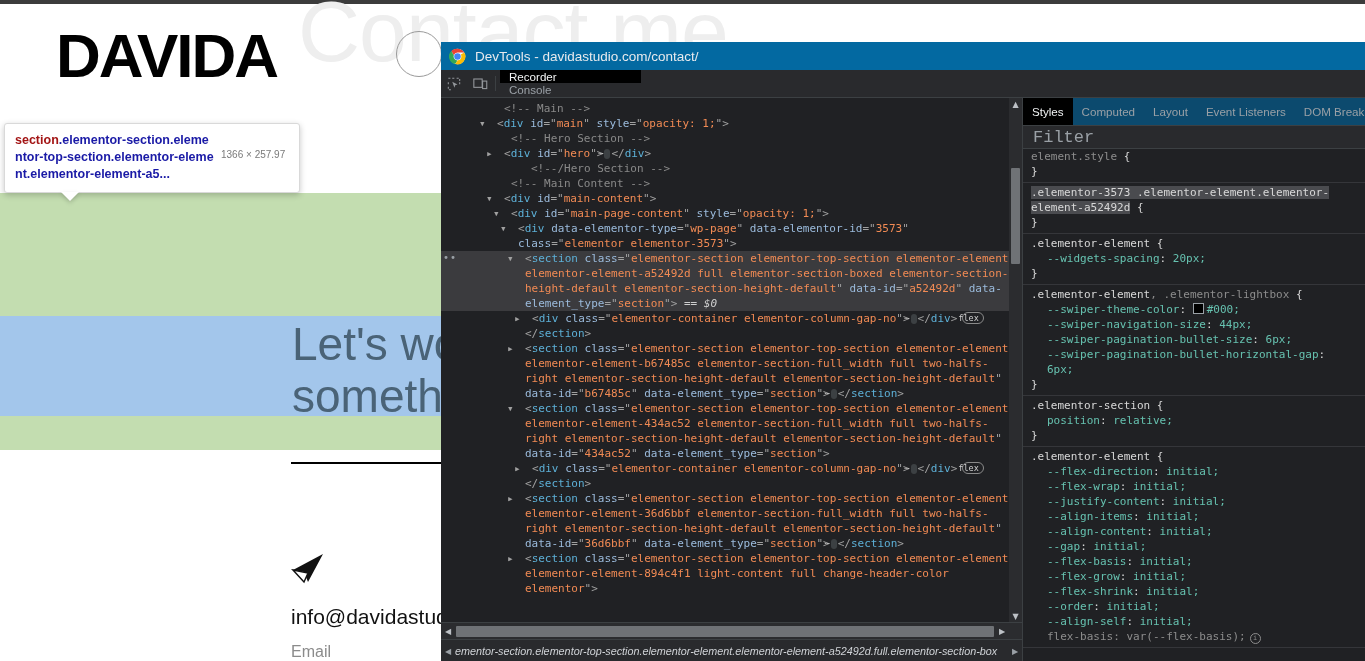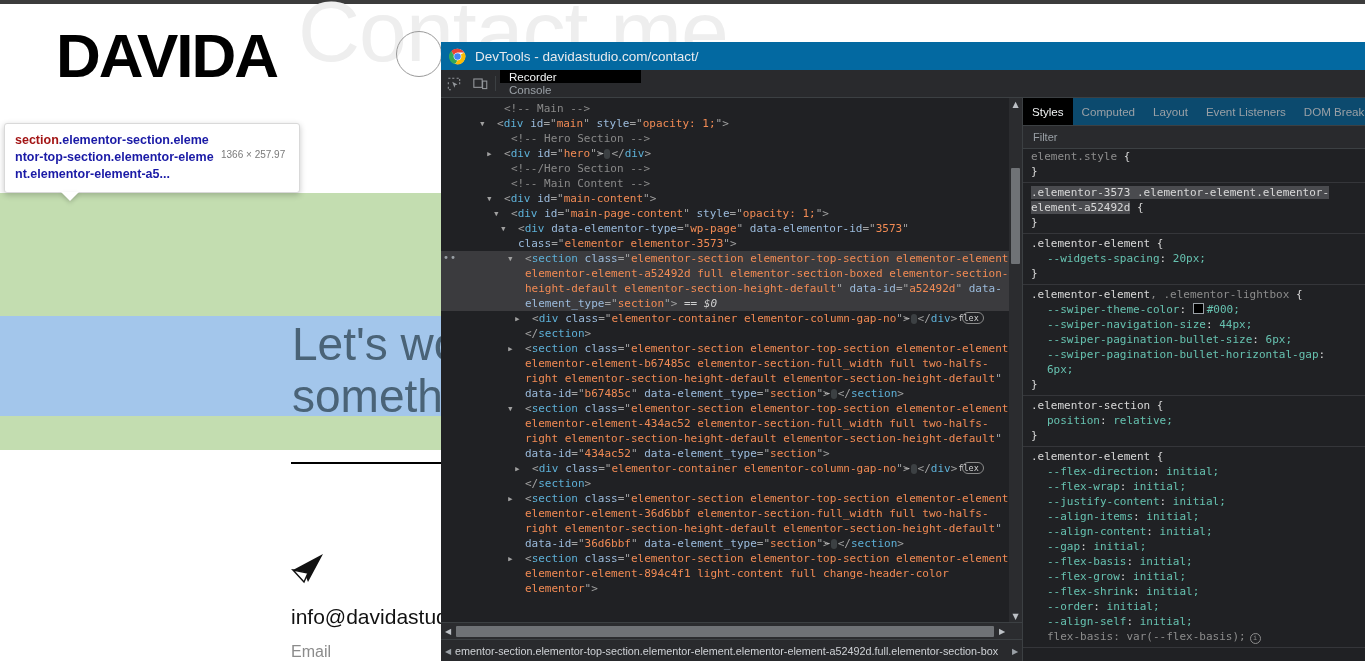--- a/index.html
+++ b/index.html
@@ -131,34 +131,34 @@
   #dom-hscroll .hthumb{position:absolute;left:15px;right:28px;top:3px;height:11px;background:#6f7276;border-radius:1px;}
   .hsb-arrow{position:absolute;top:0;width:14px;height:17px;color:#bdc1c6;font-size:8px;text-align:center;line-height:17px;}
 
   #breadcrumb{
     position:absolute;left:0;right:0;bottom:0;height:22px;background:#292a2d;
     border-top:1px solid #3c4043;display:flex;align-items:center;
     font-family:"Liberation Sans", sans-serif;font-size:10.8px;color:#cfd2d6;
     overflow:hidden;
   }
   .bc-arrow{width:14px;text-align:center;color:#9aa0a6;font-size:8px;flex:none;}
-  #bc-text{white-space:nowrap;overflow:hidden;flex:1;}
+  #bc-text{white-space:nowrap;overflow:hidden;flex:1;font-style:italic;}
 
   
   #styles-tabs{
     height:27px;display:flex;align-items:stretch;background:#0c4a6e;border-bottom:1px solid #3c4043;
   }
   .st-tab{display:flex;align-items:center;padding:0 9px;font-size:11.6px;color:#9aa0a6;
           font-family:"Liberation Sans", sans-serif;white-space:nowrap;}
   .st-tab.active{background:#000;color:#f1f3f4;}
   #styles-filter{
     height:22px;background:#292a2d;border-bottom:1px solid #3c4043;
     display:flex;align-items:center;padding-left:10px;
   }
-  #filter-text{font-size:11px;color:#9aa0a6;font-family:Liberation Sans, sans-serif;}
+  #filter-text{font-size:17px;color:#9aa0a6;font-family:Liberation Mono, monospace;}
   #styles-list{
     position:absolute;left:0;right:0;top:49px;bottom:0;
     font-family:"DejaVu Sans Mono", monospace;font-size:11px;line-height:15px;
     overflow:hidden;
   }
   .rule{border-bottom:1px solid #35363a;padding:2px 8px 3px 8px;}
   .sel-txt{color:#d8d8d8;}
   .sel-dim{color:#8d8d8d;}
   .sel-hl{background:#4a4b4f;}
   .prop{color:#66c2b0;padding-left:16px;display:block;}
@@ -289,21 +289,21 @@
   </div>
 
   <div id="dt-body">
 
     <div id="dom-pane">
       <div id="dom-tree">
           <div class="node" style="padding-left: 63px; text-indent: 0px;"><span class="cmt">&lt;!-- Main --&gt;</span></div>
           <div class="node" style="padding-left: 56px; text-indent: -9px;"><span class="tri">▾</span><span class="punc">&lt;</span><span class="tag">div</span> <span class="attr">id</span><span class="punc">="</span><span class="val">main</span><span class="punc">"</span> <span class="attr">style</span><span class="punc">="</span><span class="val">opacity: 1;</span><span class="punc">"</span><span class="punc">&gt;</span></div>
           <div class="node" style="padding-left: 70px; text-indent: 0px;"><span class="cmt">&lt;!-- Hero Section --&gt;</span></div>
           <div class="node" style="padding-left: 63px; text-indent: -9px;"><span class="tri">▸</span><span class="punc">&lt;</span><span class="tag">div</span> <span class="attr">id</span><span class="punc">="</span><span class="val">hero</span><span class="punc">"</span><span class="punc">&gt;</span><span class="ellip">⋯</span><span class="punc">&lt;/</span><span class="tag">div</span><span class="punc">&gt;</span></div>
-          <div class="node" style="padding-left: 70px; text-indent: 0px;"><span class="cmt">&lt;!--/Hero Section --&gt;</span></div>
+          <div class="node" style="padding-left: 90px; text-indent: 0px;"><span class="cmt">&lt;!--/Hero Section --&gt;</span></div>
           <div class="node" style="padding-left: 70px; text-indent: 0px;"><span class="cmt">&lt;!-- Main Content --&gt;</span></div>
           <div class="node" style="padding-left: 63px; text-indent: -9px;"><span class="tri">▾</span><span class="punc">&lt;</span><span class="tag">div</span> <span class="attr">id</span><span class="punc">="</span><span class="val">main-content</span><span class="punc">"</span><span class="punc">&gt;</span></div>
           <div class="node" style="padding-left: 70px; text-indent: -9px;"><span class="tri">▾</span><span class="punc">&lt;</span><span class="tag">div</span> <span class="attr">id</span><span class="punc">="</span><span class="val">main-page-content</span><span class="punc">"</span> <span class="attr">style</span><span class="punc">="</span><span class="val">opacity: 1;</span><span class="punc">"</span><span class="punc">&gt;</span></div>
           <div class="node" style="padding-left: 77px; text-indent: -9px;"><span class="tri">▾</span><span class="punc">&lt;</span><span class="tag">div</span> <span class="attr">data-elementor-type</span><span class="punc">="</span><span class="val">wp-page</span><span class="punc">"</span> <span class="attr">data-elementor-id</span><span class="punc">="</span><span class="val">3573</span><span class="punc">"</span> <span class="attr">class</span><span class="punc">="</span><span class="val">elementor elementor-3573</span><span class="punc">"</span><span class="punc">&gt;</span></div>
           <div class="node sel" style="padding-left: 84px; text-indent: -9px;"><span class="tri">▾</span><span class="punc">&lt;</span><span class="tag">section</span> <span class="attr">class</span><span class="punc">="</span><span class="val">elementor-section elementor-top-section elementor-element elementor-element-a52492d full elementor-section-boxed elementor-section-height-default elementor-section-height-default</span><span class="punc">"</span> <span class="attr">data-id</span><span class="punc">="</span><span class="val">a52492d</span><span class="punc">"</span> <span class="attr">data-element_type</span><span class="punc">="</span><span class="val">section</span><span class="punc">"</span><span class="punc">&gt;</span> <span class="dollar">== $0</span></div>
           <div class="node" style="padding-left: 91px; text-indent: -9px;"><span class="tri">▸</span><span class="punc">&lt;</span><span class="tag">div</span> <span class="attr">class</span><span class="punc">="</span><span class="val">elementor-container elementor-column-gap-no</span><span class="punc">"</span><span class="punc">&gt;</span><span class="ellip">⋯</span><span class="punc">&lt;/</span><span class="tag">div</span><span class="punc">&gt;</span><span class="badge-flex">flex</span></div>
           <div class="node" style="padding-left: 84px; text-indent: 0px;"><span class="punc">&lt;/</span><span class="tag">section</span><span class="punc">&gt;</span></div>
           <div class="node" style="padding-left: 84px; text-indent: -9px;"><span class="tri">▸</span><span class="punc">&lt;</span><span class="tag">section</span> <span class="attr">class</span><span class="punc">="</span><span class="val">elementor-section elementor-top-section elementor-element elementor-element-b67485c elementor-section-full_width full two-halfs-right elementor-section-height-default elementor-section-height-default</span><span class="punc">"</span> <span class="attr">data-id</span><span class="punc">="</span><span class="val">b67485c</span><span class="punc">"</span> <span class="attr">data-element_type</span><span class="punc">="</span><span class="val">section</span><span class="punc">"</span><span class="punc">&gt;</span><span class="ellip">⋯</span><span class="punc">&lt;/</span><span class="tag">section</span><span class="punc">&gt;</span></div>
           <div class="node" style="padding-left: 84px; text-indent: -9px;"><span class="tri">▾</span><span class="punc">&lt;</span><span class="tag">section</span> <span class="attr">class</span><span class="punc">="</span><span class="val">elementor-section elementor-top-section elementor-element elementor-element-434ac52 elementor-section-full_width full two-halfs-right elementor-section-height-default elementor-section-height-default</span><span class="punc">"</span> <span class="attr">data-id</span><span class="punc">="</span><span class="val">434ac52</span><span class="punc">"</span> <span class="attr">data-element_type</span><span class="punc">="</span><span class="val">section</span><span class="punc">"</span><span class="punc">&gt;</span></div>
           <div class="node" style="padding-left: 91px; text-indent: -9px;"><span class="tri">▸</span><span class="punc">&lt;</span><span class="tag">div</span> <span class="attr">class</span><span class="punc">="</span><span class="val">elementor-container elementor-column-gap-no</span><span class="punc">"</span><span class="punc">&gt;</span><span class="ellip">⋯</span><span class="punc">&lt;/</span><span class="tag">div</span><span class="punc">&gt;</span><span class="badge-flex">flex</span></div>

